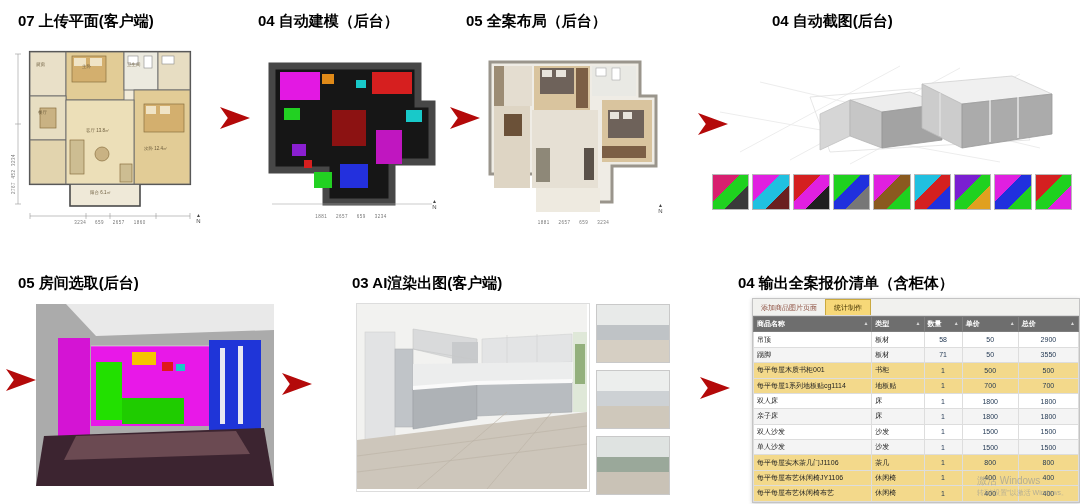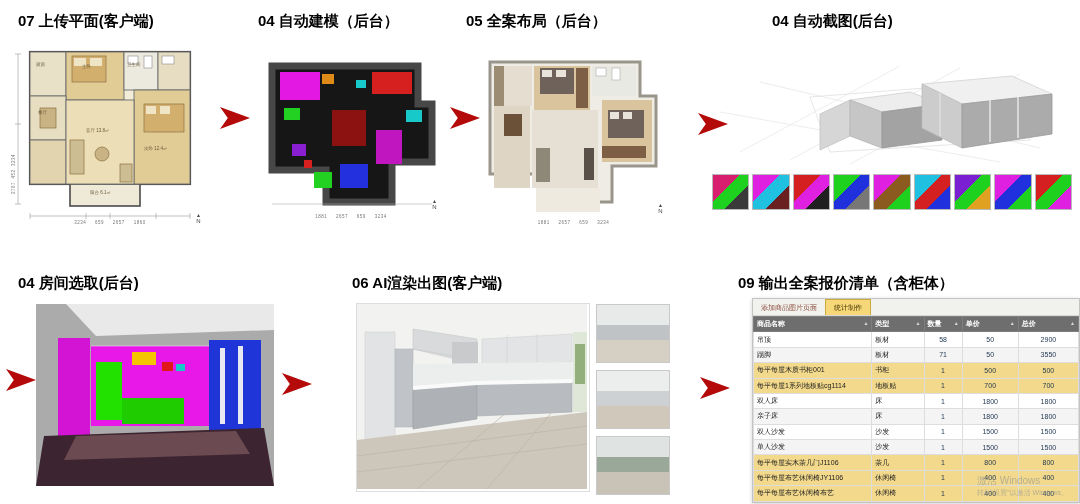--- a/index.html
+++ b/index.html
@@ -47,23 +47,23 @@
   .watermark .l1{font-size:10px;}
   .watermark .l2{font-size:7px;}
 </style>
 </head>
 <body>
 
 <div class="step-title" style="left:18px;top:12px">07 上传平面(客户端)</div>
 <div class="step-title" style="left:258px;top:12px">04 自动建模（后台）</div>
 <div class="step-title" style="left:466px;top:12px">05 全案布局（后台）</div>
 <div class="step-title" style="left:772px;top:12px">04 自动截图(后台)</div>
-<div class="step-title" style="left:18px;top:274px">04 房间选取(后台)</div>
-<div class="step-title" style="left:352px;top:274px">06 AI渲染出图(客户端)</div>
-<div class="step-title" style="left:738px;top:274px">09 输出全案报价清单（含柜体）</div>
+<div class="step-title" style="left:18px;top:274px">05 房间选取(后台)</div>
+<div class="step-title" style="left:352px;top:274px">03 AI渲染出图(客户端)</div>
+<div class="step-title" style="left:738px;top:274px">04 输出全案报价清单（含柜体）</div>
 
 <div class="arrow" style="left:220px;top:106px"></div>
 <div class="arrow" style="left:450px;top:106px"></div>
 <div class="arrow" style="left:698px;top:112px"></div>
 <div class="arrow" style="left:6px;top:368px"></div>
 <div class="arrow" style="left:282px;top:372px"></div>
 <div class="arrow" style="left:700px;top:376px"></div>
 
 <div class="img-box" style="left:10px;top:44px;width:200px;height:195px">
   <svg width="200" height="190" viewBox="0 0 200 190">

